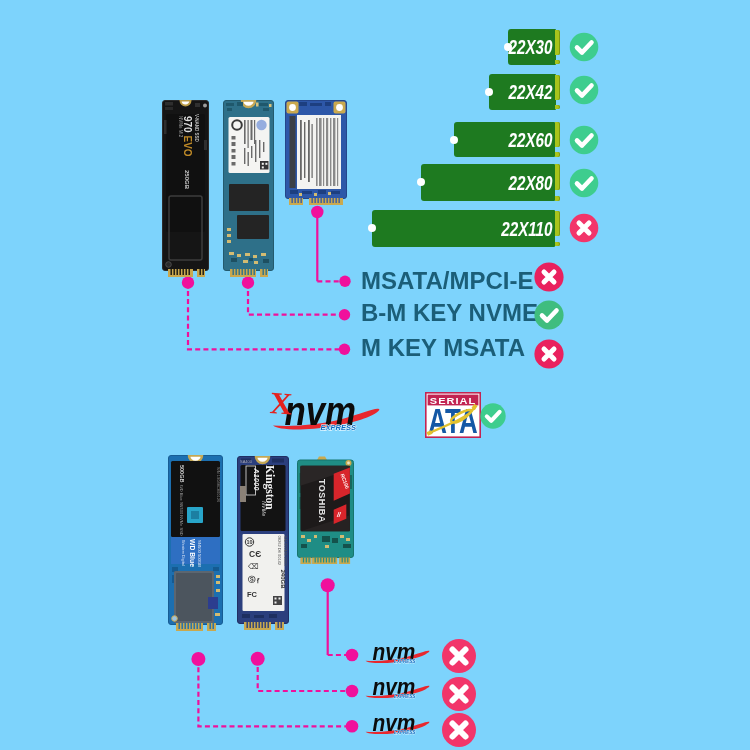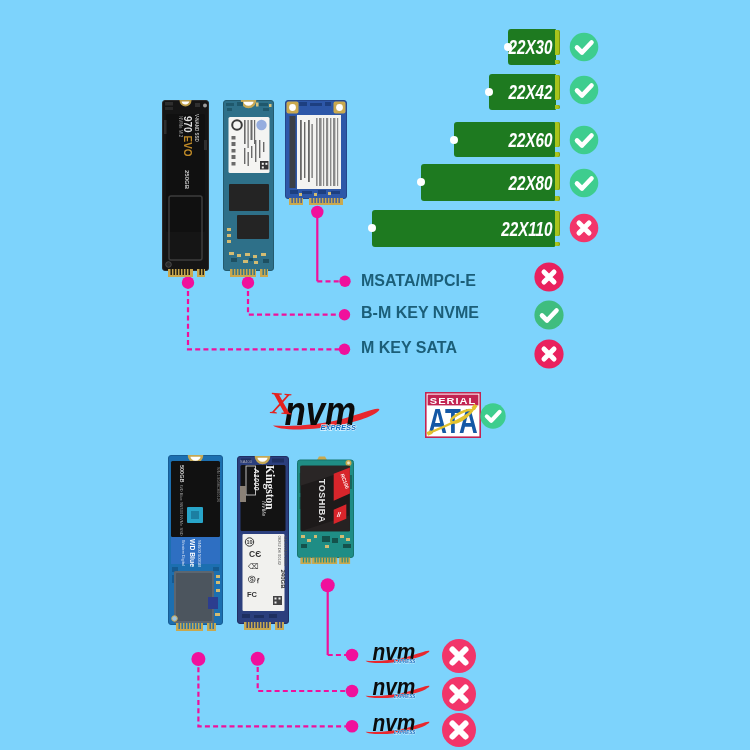--- a/index.html
+++ b/index.html
@@ -3,21 +3,21 @@
 <meta charset="utf-8">
 <style>
 html,body{margin:0;padding:0;background:#fff}
 #stage{position:relative;width:750px;height:750px;background:#7dd3fc;font-family:"Liberation Sans",sans-serif;overflow:hidden}
 .abs{position:absolute}
 .bar{position:absolute;background:#1e7a20;border-radius:3px 1px 1px 3px}
 .bar .notch{position:absolute;left:-4px;top:50%;width:8px;height:8px;margin-top:-4px;background:#fff;border-radius:50%}
 .bar .pins{position:absolute;right:-4.8px;top:0.5px;width:5px;bottom:0.5px}
 .bar .pins .p1{position:absolute;left:0;top:0;width:100%;height:72%;background:#a9c41c;border-radius:0 2px 2px 0;box-shadow:inset -1px 0 0 #7e9a12}
 .bar .pins .p2{position:absolute;left:0;bottom:0;width:100%;height:13%;background:#a9c41c;border-radius:0 2px 2px 0;box-shadow:inset -1px 0 0 #7e9a12}
-.lbl{position:absolute;transform:translateY(-50%);font-weight:bold;font-size:16px;color:#1b5e78;white-space:nowrap}
+.lbl{position:absolute;transform:translateY(-50%);font-weight:bold;font-size:24px;color:#1b5e78;white-space:nowrap}
 </style>
 </head>
 <body>
 <div id="stage">
 
 <svg class="abs" style="left:0;top:0" width="750" height="750" viewBox="0 0 750 750" fill="none">
   <g stroke="#f0109c" stroke-width="2.2">
     <path d="M317.3 212 V281.3"></path>
     <path d="M317.3 281.3 H339" stroke-dasharray="5 3.2"></path>
     <path d="M248 282.7 V314.7 H339" stroke-dasharray="5 3.2"></path>
@@ -278,21 +278,21 @@
       <circle cx="15" cy="15" r="14.3" fill="#3ecd8e"></circle>
       <path d="M8 15.5 L13 20.5 L22.5 10.5" stroke="#fff" stroke-width="4.6" fill="none" stroke-linecap="round" stroke-linejoin="round"></path>
     </svg>
 <svg class="abs" style="left:569px;top:212.6px" width="30" height="30">
       <circle cx="15" cy="15" r="14.3" fill="#f2356a"></circle>
       <path d="M10 10 L20 20 M20 10 L10 20" stroke="#fff" stroke-width="5" fill="none" stroke-linecap="round"></path>
     </svg>
 
 <div class="lbl" style="left:361px;top:281.3px">MSATA/MPCI-E</div>
 <div class="lbl" style="left:361px;top:312.5px">B-M KEY NVME</div>
-<div class="lbl" style="left:361px;top:348px">M KEY SATA</div>
+<div class="lbl" style="left:361px;top:348px">M KEY MSATA</div>
 
 <svg class="abs" style="left:533.8px;top:261.9px" width="30" height="30">
       <circle cx="15" cy="15" r="14.6" fill="#e9215e"></circle>
       <path d="M10 10 L20 20 M20 10 L10 20" stroke="#fff" stroke-width="5" fill="none" stroke-linecap="round"></path>
     </svg>
 <svg class="abs" style="left:533.8px;top:300.2px" width="30" height="30">
       <circle cx="15" cy="15" r="14.6" fill="#3fbd7e"></circle>
       <path d="M8 15.5 L13 20.5 L22.5 10.5" stroke="#fff" stroke-width="4.6" fill="none" stroke-linecap="round" stroke-linejoin="round"></path>
     </svg>
 <svg class="abs" style="left:533.8px;top:338.6px" width="30" height="30">

